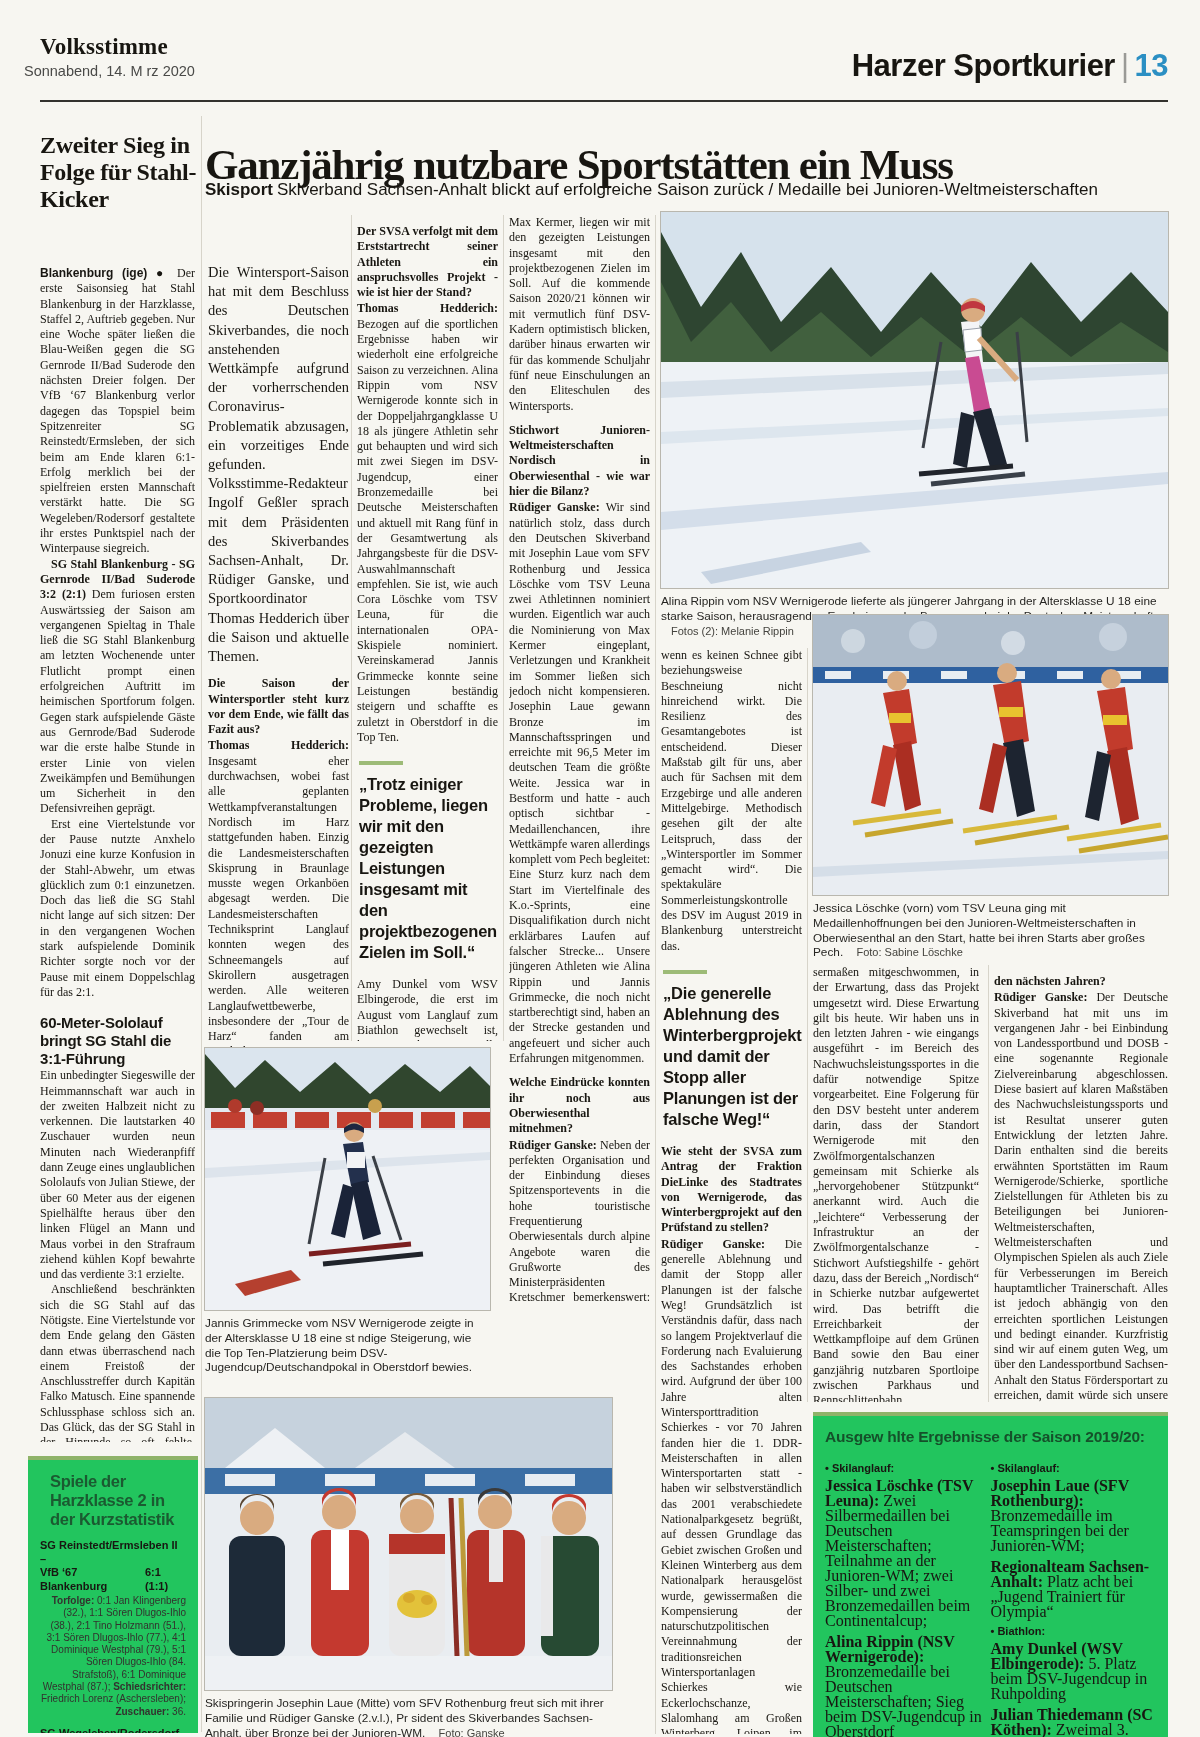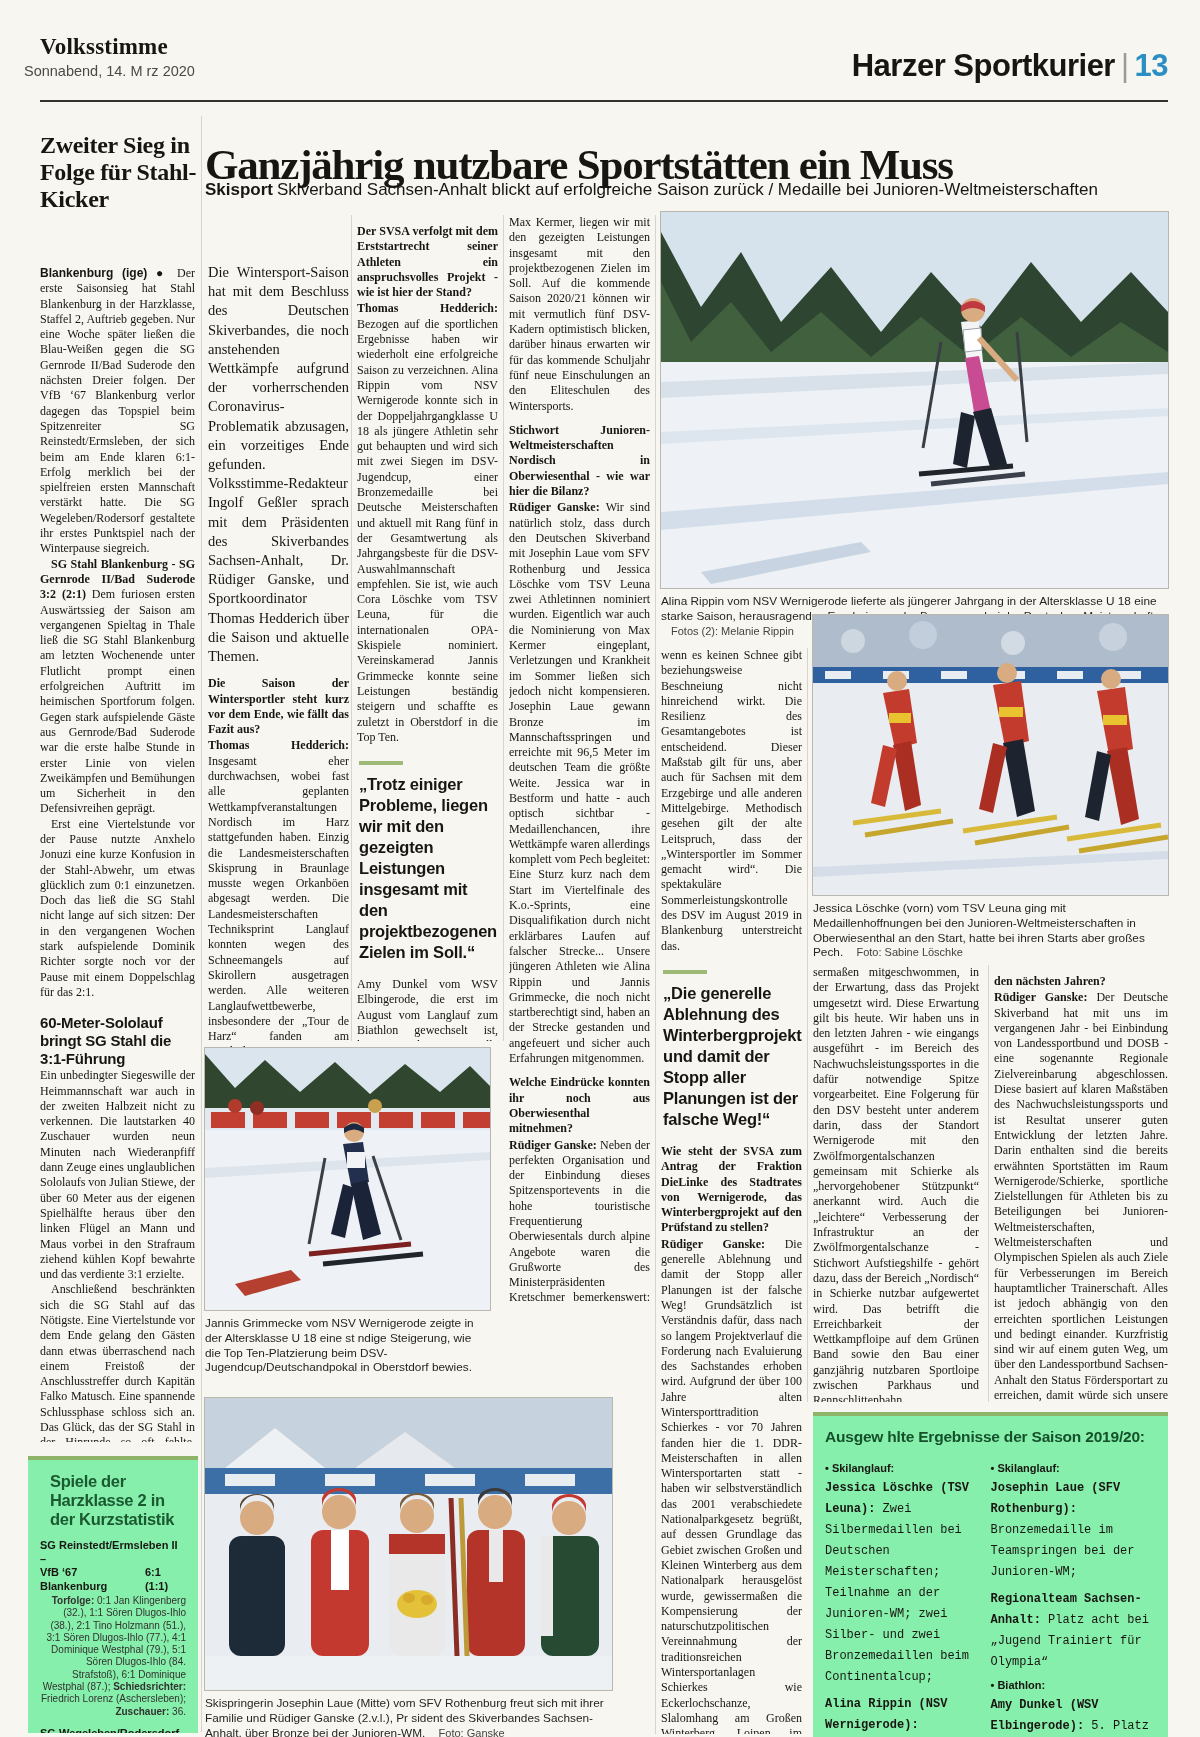--- a/index.html
+++ b/index.html
@@ -54,38 +54,38 @@
   #photo-jessica{left:813px;top:615px;width:355px;height:280px;}
   #cap-jessica{left:813px;top:901px;width:355px;}
   #photo-jannis{left:205px;top:1048px;width:285px;height:262px;}
   #cap-jannis{left:205px;top:1316px;width:285px;}
   #photo-group{left:205px;top:1398px;width:407px;height:292px;}
   #cap-group{left:205px;top:1696px;width:407px;}
   .cap{font-family:"Liberation Sans",sans-serif;font-size:11.8px;line-height:14.8px;color:#262522;
        text-align:left;}
   .cap .credit{color:#45443f;padding-left:10px;font-size:11px;}
   
-  .gbox{background:#86efac;border-top:4px solid #8fb369;}
+  .gbox{background:#22c55e;border-top:4px solid #8fb369;}
   #statsbox{left:28px;top:1456px;width:170px;height:277px;padding:10px 12px;box-sizing:border-box;overflow:hidden;}
   #statsbox h2{margin:2px 0 10px 10px;font-family:"Liberation Sans",sans-serif;font-size:16.5px;
                line-height:19px;color:#1b5a31;letter-spacing:-.3px;}
   .match{margin-bottom:9px;}
   .mline,.mline2{font-family:"Liberation Sans",sans-serif;font-weight:bold;font-size:11px;
                  line-height:13.5px;display:flex;justify-content:flex-start;}
   .mdetail{font-family:"Liberation Sans",sans-serif;font-size:10px;line-height:12.3px;
            color:#33322e;margin:2px 0 0 0;text-align:right;}
   .mdetail b,.fine b{font-weight:bold;}
   #resbox{left:813px;top:1412px;width:355px;height:325px;padding:10px 12px;box-sizing:border-box;overflow:hidden;}
   #resbox h2{margin:2px 0 10px 0;font-family:"Liberation Sans",sans-serif;font-size:15.5px;
              line-height:18px;color:#15502a;letter-spacing:-.2px;}
   #resbox .rescols{display:flex;gap:0;}
   #resbox .rescol{width:50%;}
   .res-h{font-family:"Liberation Sans",sans-serif;font-weight:bold;font-size:11px;line-height:13px;
          margin:6px 0 3px 0;}
-  .res-e{font-family:Liberation Mono, monospace;font-size:12px;line-height:21px;margin:0 0 6px 0;}
+  .res-e{font-family:Liberation Serif, serif;font-size:16px;line-height:15px;margin:0 0 6px 0;}
   .res-e b{font-weight:bold;}
 </style>
 </head>
 <body>
 
 <div id="paper">
 
   <div class="abs" id="brand">Volksstimme</div>
   <div class="abs sans" id="mdate">Sonnabend, 14. M rz 2020</div>
   <div class="abs sans" id="sect">

